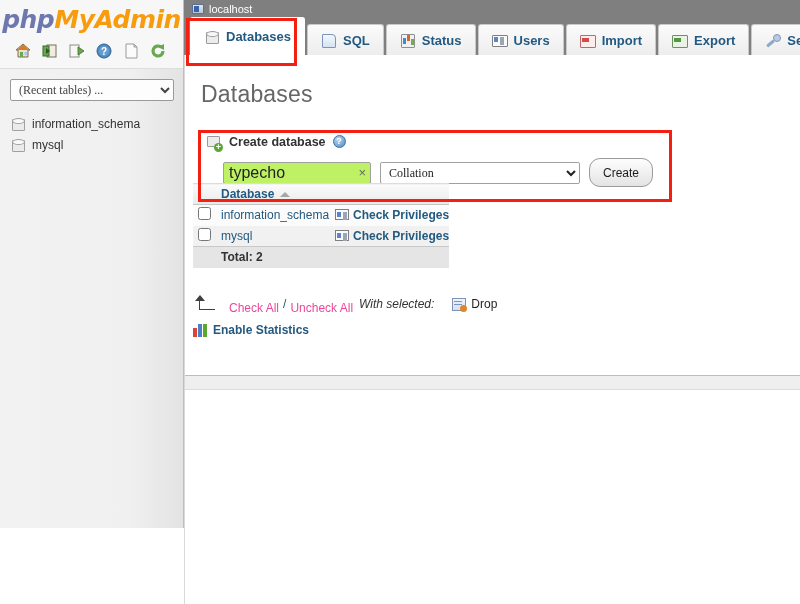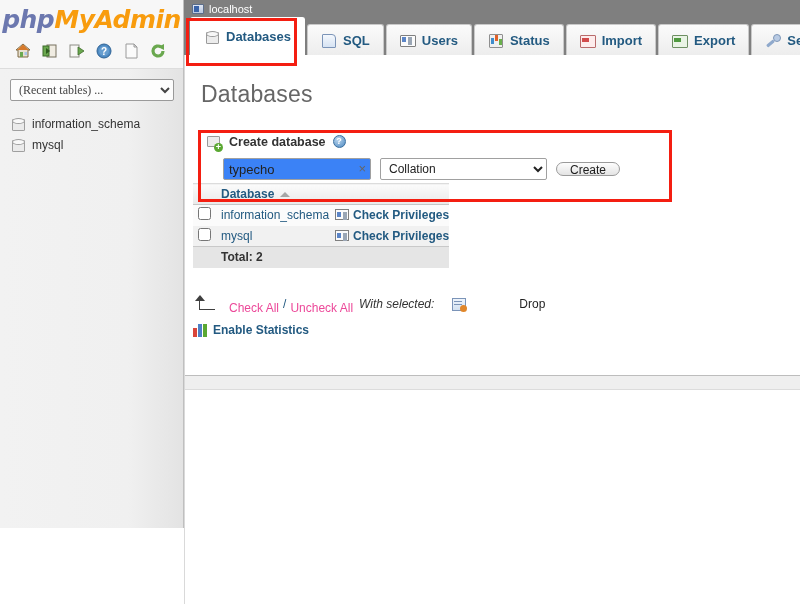--- a/index.html
+++ b/index.html
@@ -328,46 +328,46 @@
     width: 148px;
     height: 22px;
   }
   input.dbname {
     width: 148px;
     height: 22px;
     border: 1px solid #a0a0a0;
     border-radius: 2px;
     padding: 0 18px 0 5px;
     font-family: "Liberation Sans", sans-serif;
-    font-size: 13px;
+    font-size: 16px;
     color: #222;
-    background: #3b82f6;
+    background: #bef264;
     outline: none;
   }
   .clear-x {
     position: absolute;
     right: 5px; top: 3px;
     color: #666;
     font-size: 13px;
     line-height: 16px;
     cursor: pointer;
   }
   select.collation {
-    width: 167px;
+    width: 200px;
     height: 22px;
     border: 1px solid #a0a0a0;
     border-radius: 2px;
-    font-family: Liberation Sans, sans-serif;
+    font-family: Liberation Serif, serif;
     font-size: 12px;
     color: #222;
     background: #fff;
     padding-left: 4px;
   }
   button.create-btn {
-    height: 14px;
+    height: 29px;
     padding: 0 13px;
     border: 1px solid #9a9a9a;
     border-radius: 11px;
     background: linear-gradient(#fdfdfd, #e4e4e4);
     font-family: "Liberation Sans", sans-serif;
     font-size: 12px;
     color: #1c1c1c;
     cursor: pointer;
   }
 
@@ -509,21 +509,21 @@
   .icon-drop::before {
     content:""; position:absolute; left:1px; top:2px;
     width:8px; height:1px; background:#7b94b8;
     box-shadow: 0 3px 0 0 #7b94b8;
   }
   .icon-drop::after {
     content:""; position:absolute; right:-2px; bottom:-2px;
     width:7px; height:7px; background:#e0862a;
     border-radius:50%;
   }
-  .drop-txt { color: #1f1f1f; margin-left: 48px; }
+  .drop-txt { color: #1f1f1f; }
 
   #stats-row {
     position: absolute;
     left: 8px; top: 268px;
     display: flex;
     align-items: center;
     font-size: 12px;
     gap: 6px;
   }
   .icon-stats {
@@ -645,26 +645,26 @@
   <div id="tabbar">
     <div class="tab active">
       <span class="tab-icon ti-db"></span>
       <span>Databases</span>
     </div>
     <div class="tab">
       <span class="tab-icon ti-sql"></span>
       <span>SQL</span>
     </div>
     <div class="tab">
+      <span class="tab-icon ti-status"></span>
+      <span>Status</span>
+    </div>
+    <div class="tab">
       <span class="tab-icon ti-users"></span>
       <span>Users</span>
-    </div>
-    <div class="tab">
-      <span class="tab-icon ti-status"></span>
-      <span>Status</span>
     </div>
     <div class="tab">
       <span class="tab-icon ti-import"></span>
       <span>Import</span>
     </div>
     <div class="tab">
       <span class="tab-icon ti-export"></span>
       <span>Export</span>
     </div>
     <div class="tab">

